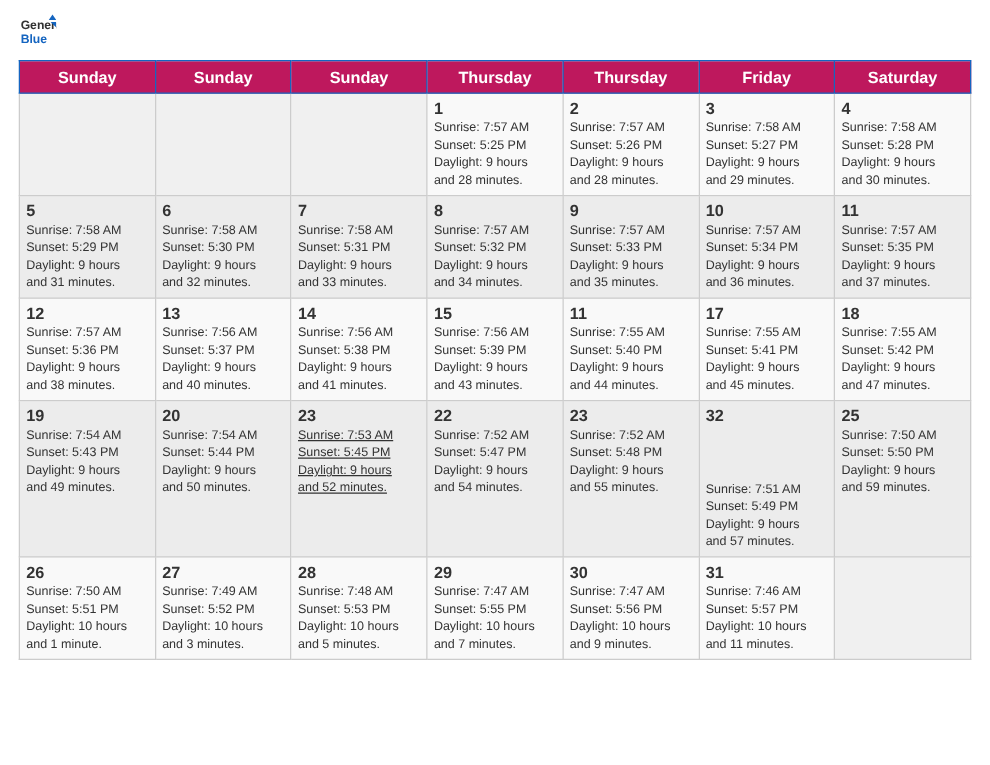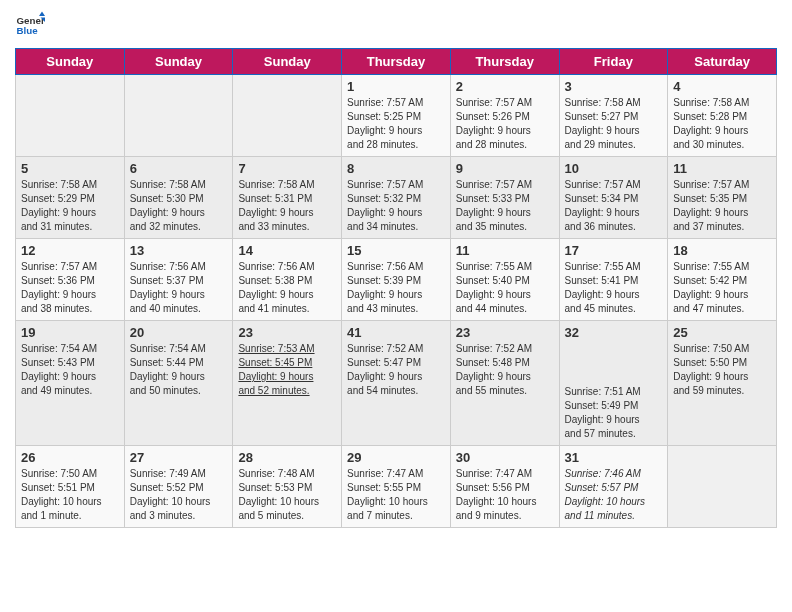--- a/index.html
+++ b/index.html
@@ -269,21 +269,21 @@
 and 50 minutes.</div>
           </td>
           <td>
             <span class="day-number">23</span>
             <div class="day-info" style="white-space: pre-line; text-decoration: underline;">Sunrise: 7:53 AM
 Sunset: 5:45 PM
 Daylight: 9 hours
 and 52 minutes.</div>
           </td>
           <td>
-            <span class="day-number">41</span>
+            <span class="day-number">22</span>
             <div class="day-info" style="white-space: pre-line;">Sunrise: 7:52 AM
 Sunset: 5:47 PM
 Daylight: 9 hours
 and 54 minutes.</div>
           </td>
           <td>
             <span class="day-number">23</span>
             <div class="day-info" style="white-space: pre-line;">Sunrise: 7:52 AM
 Sunset: 5:48 PM
 Daylight: 9 hours
@@ -335,21 +335,21 @@
           </td>
           <td>
             <span class="day-number">30</span>
             <div class="day-info" style="white-space: pre-line;">Sunrise: 7:47 AM
 Sunset: 5:56 PM
 Daylight: 10 hours
 and 9 minutes.</div>
           </td>
           <td>
             <span class="day-number">31</span>
-            <div class="day-info" style="white-space: pre-line; font-style: italic;">Sunrise: 7:46 AM
+            <div class="day-info" style="white-space: pre-line;">Sunrise: 7:46 AM
 Sunset: 5:57 PM
 Daylight: 10 hours
 and 11 minutes.</div>
           </td>
           <td class="empty-cell"></td>
         </tr>
       </tbody>
   </table>
 </div>
 

